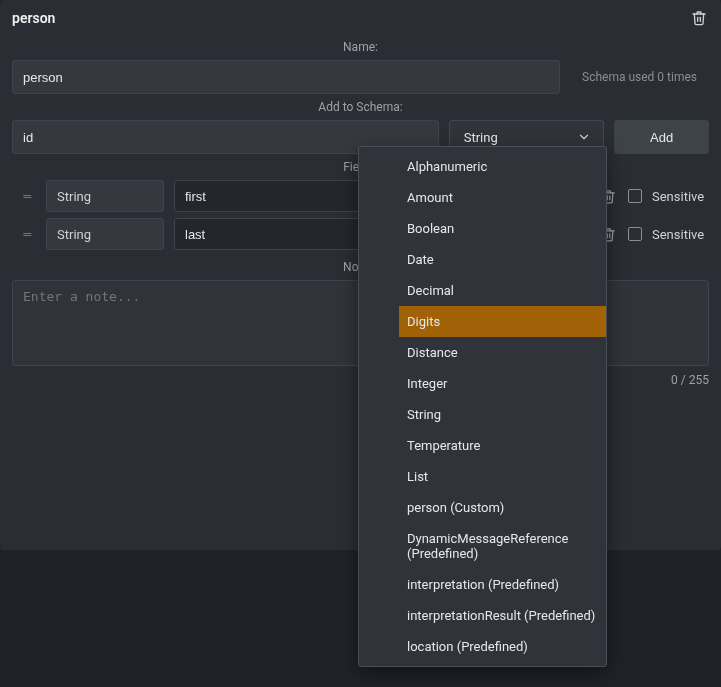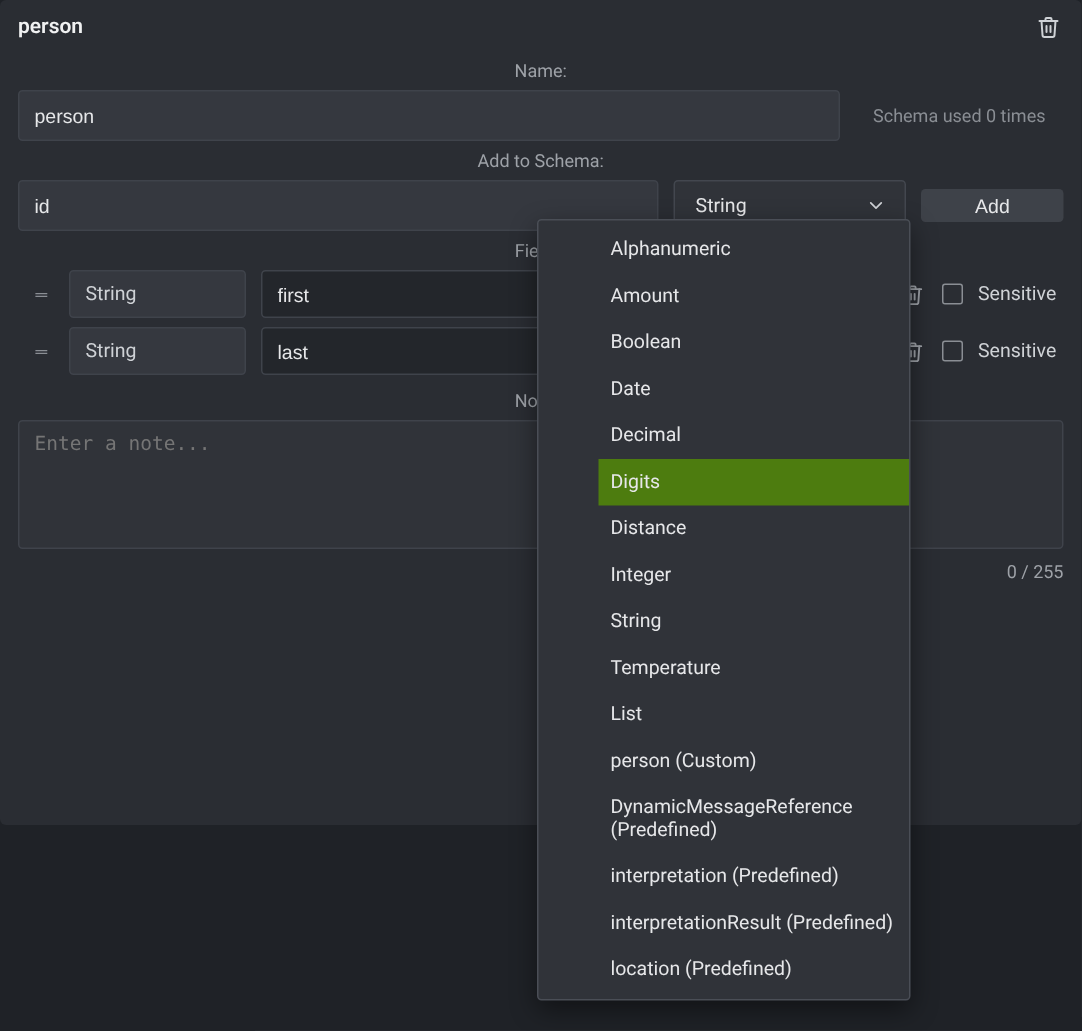--- a/index.html
+++ b/index.html
@@ -74,21 +74,21 @@
     padding: 0 12px 0 14px;
     color: #e6e7e9;
     font-size: 13px;
     cursor: pointer;
     position: relative;
   }
   .add-btn {
     background: #3e4249;
     border: none;
     border-radius: 3px;
-    height: 22px;
+    height: 34px;
     width: 95px;
     color: #e6e7e9;
     font-size: 13px;
     cursor: pointer;
   }
   .field-row {
     display: flex;
     align-items: center;
     gap: 10px;
     margin-bottom: 6px;
@@ -173,21 +173,21 @@
     padding: 4px 0;
   }
   .dropdown-item {
     padding: 8px 8px;
     font-size: 13px;
     color: #e6e7e9;
     cursor: pointer;
     margin-left: 40px;
   }
   .dropdown-item.highlight {
-    background: #4d7c0f;
+    background: #a16207;
   }
   svg { display: block; }
 </style>
 </head>
 <body>
 
 <div class="panel">
 
   <div class="header-row">
     <div class="title">person</div>

